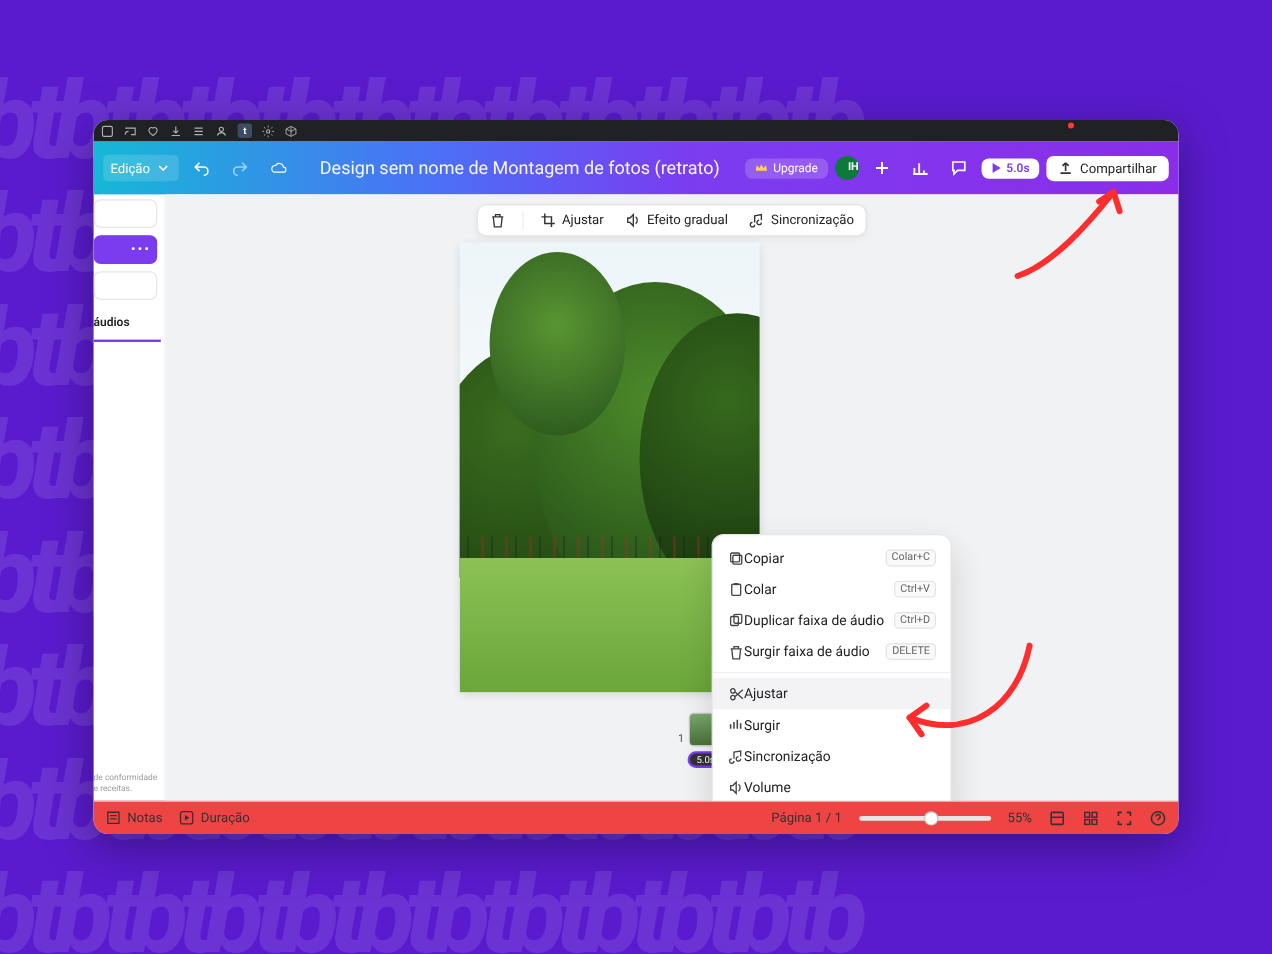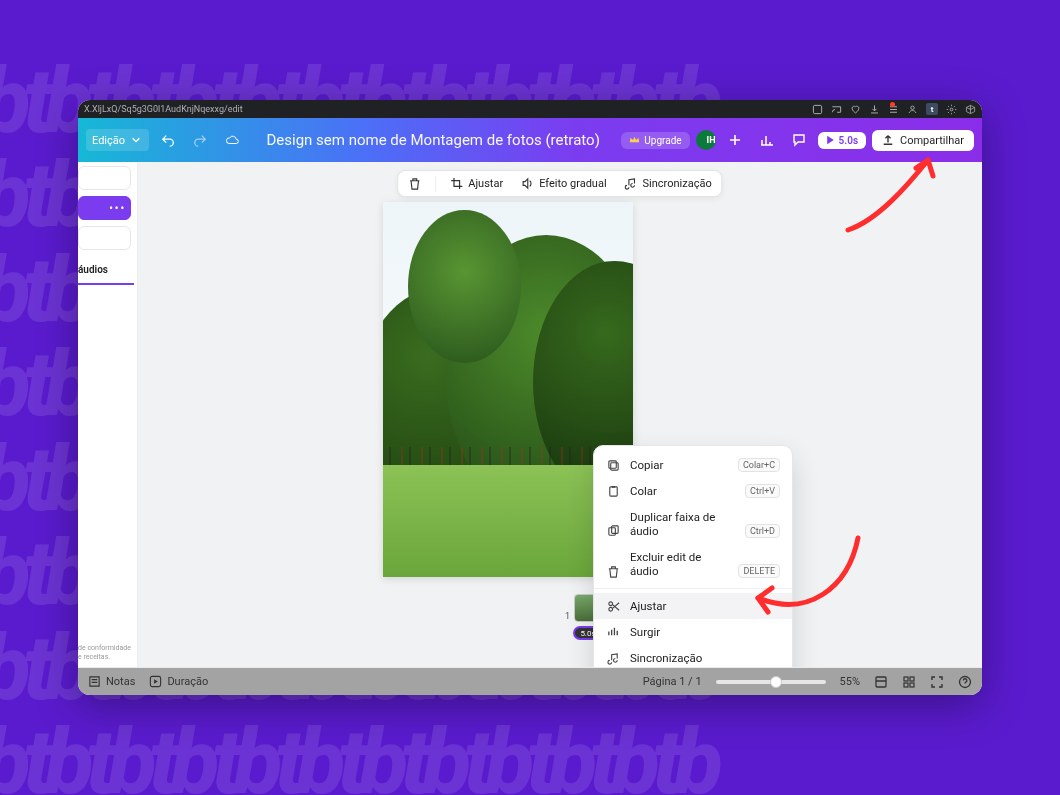--- a/index.html
+++ b/index.html
@@ -142,32 +142,32 @@
   }
 
   
   .ctx-menu {
     position:absolute; left:455px; top:283px; width:200px;
     background:#fff; border:1px solid #e6e6e6; border-radius:10px;
     box-shadow:0 12px 28px rgba(0,0,0,0.14);
     padding:6px 0; font-size:11.5px; color:#222;
   }
   .ctx-item {
-    display:flex; align-items:flex-end; gap:10px; padding:6px 12px; cursor:pointer;
+    display:flex; align-items:flex-start; padding:6px 12px; cursor:pointer;
   }
   .ctx-item:hover, .ctx-item.hovered { background:#f3f3f5; }
   .ctx-item .kbd {
     margin-left:auto; font-size:9px; color:#666;
     border:1px solid #e2e2e2; border-radius:4px; padding:1px 4px; background:#fafafa;
   }
   .ctx-sep { height:1px; background:#eee; margin:4px 0; }
   .ctx-icon { width:14px; height:14px; flex:0 0 14px; color:#444; display:flex;align-items:center;justify-content:center;}
 
   .bottom-bar {
-    height:28px; border-top:1px solid #eaeaea; background:#a3a3a3;
+    height:28px; border-top:1px solid #eaeaea; background:#ef4444;
     display:flex; align-items:center; padding:0 10px; gap:14px;
     font-size:11px; color:#333;
   }
   .bb-item { display:flex; align-items:center; gap:5px; cursor:pointer;}
   .bb-spacer { flex:1; }
   .zoom-slider {
     width:110px; height:4px; background:#e6e6e6; border-radius:4px; position:relative;
   }
   .zoom-slider .knob {
     position:absolute; top:50%; transform:translate(-50%,-50%);
@@ -194,21 +194,20 @@
 tbtbtbtbtbtbtbtbtbtbtbtb
 tbtbtbtbtbtbtbtbtbtbtbtb
 tbtbtbtbtbtbtbtbtbtbtbtb
 tbtbtbtbtbtbtbtbtbtbtbtb
 tbtbtbtbtbtbtbtbtbtbtbtb
   </div>
 
   <div class="window">
 
     <div class="browser-bar">
-      <span class="browser-url">X.XljLxQ/Sq5g3G0l1AudKnjNqexxg/edit</span>
       <div class="browser-icons">
         <span>
             <svg viewBox="0 0 16 16" width="11" height="11">
               <rect x="2" y="2" width="12" height="12" rx="2" fill="none" stroke="#aeb0b4" stroke-width="1.4"></rect>
             </svg>
           </span>
         <span>
             <svg viewBox="0 0 16 16" width="11" height="11">
               <path d="M2 4h12v8h-5" fill="none" stroke="#aeb0b4" stroke-width="1.4"></path>
               <path d="M2 12a4 4 0 0 1 4-4" fill="none" stroke="#aeb0b4" stroke-width="1.4"></path>
@@ -442,21 +441,21 @@
               </span>
             <span>Duplicar faixa de áudio</span>
             <span class="kbd">Ctrl+D</span>
           </div>
           <div class="ctx-item">
             <span class="ctx-icon">
                 <svg viewBox="0 0 14 14" width="13" height="13">
                   <path d="M3 4h8l-1 9H4zM5 4V2h4v2M2 4h10" fill="none" stroke="#444" stroke-width="1.2"></path>
                 </svg>
               </span>
-            <span>Excluir edit de áudio</span>
+            <span>Surgir faixa de áudio</span>
             <span class="kbd">DELETE</span>
           </div>
           <div class="ctx-sep"></div>
           <div class="ctx-item hovered">
             <span class="ctx-icon">
                 <svg viewBox="0 0 14 14" width="13" height="13">
                   <circle cx="4" cy="4" r="2" fill="none" stroke="#444" stroke-width="1.2"></circle>
                   <circle cx="4" cy="10" r="2" fill="none" stroke="#444" stroke-width="1.2"></circle>
                   <path d="M6 5l7 6M6 9l7-6" stroke="#444" stroke-width="1.2"></path>
                 </svg>

